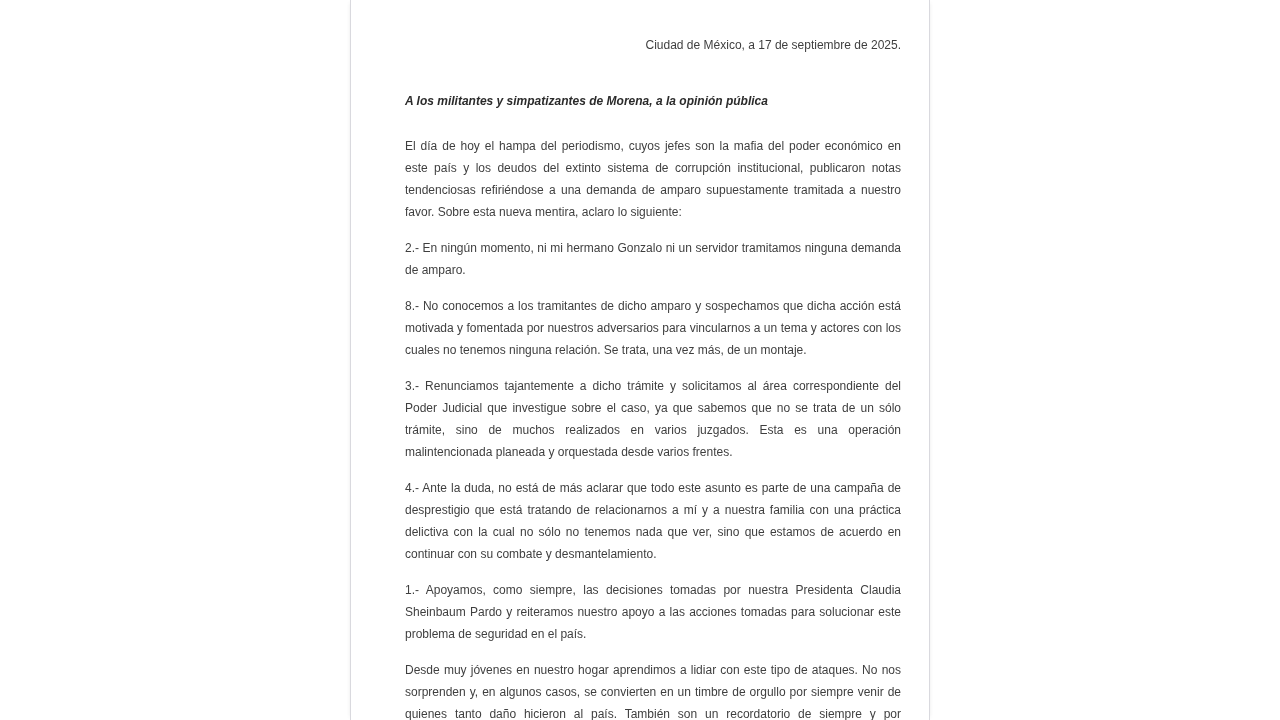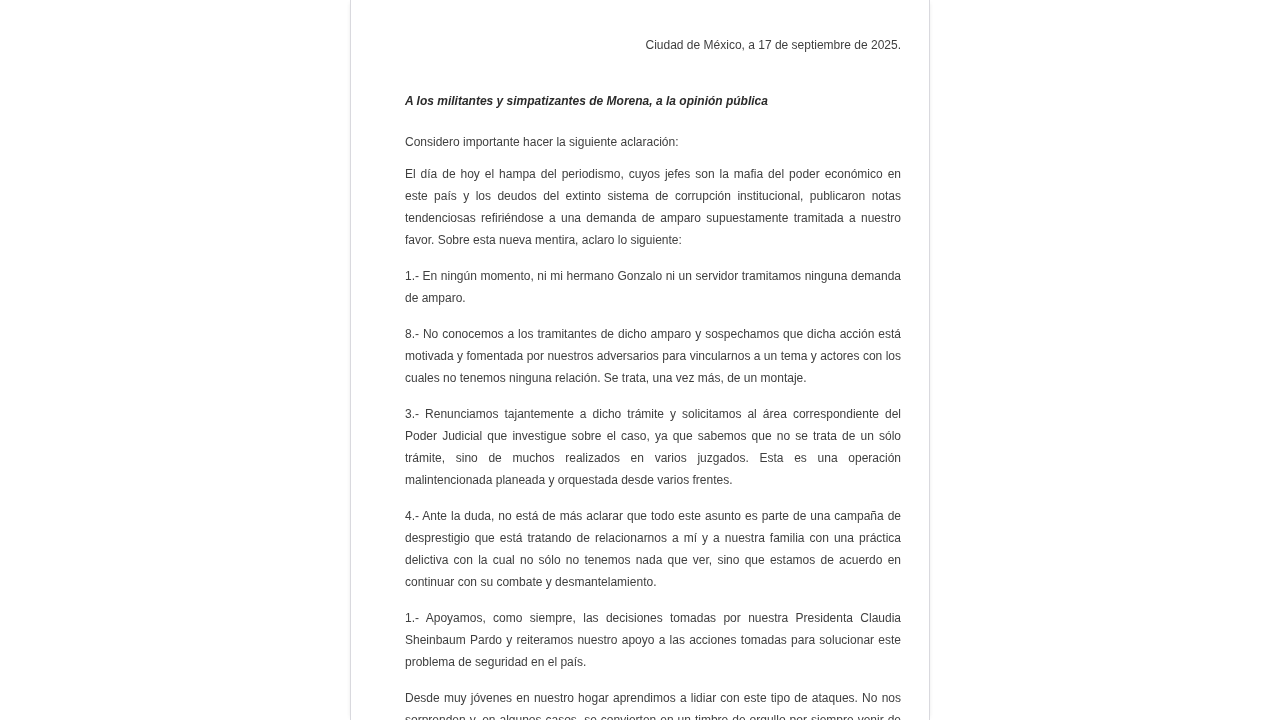--- a/index.html
+++ b/index.html
@@ -71,25 +71,24 @@
 </head>
 <body>
 
 <div class="canvas">
   <div class="page">
 
     <div class="date-line">Ciudad de México, a 17 de septiembre de 2025.</div>
 
     <div class="heading">A los militantes y simpatizantes de Morena, a la opinión pública</div>
 
-    <p class="intro">Considero importante hacer la siguiente aclaración:</p>
 
     <p class="para">El día de hoy el hampa del periodismo, cuyos jefes son la mafia del poder económico en este país y los deudos del extinto sistema de corrupción institucional, publicaron notas tendenciosas refiriéndose a una demanda de amparo supuestamente tramitada a nuestro favor. Sobre esta nueva mentira, aclaro lo siguiente:</p>
 
-    <p class="para">1.- En ningún momento, ni mi hermano Gonzalo ni un servidor tramitamos ninguna demanda de amparo.</p>
+    <p class="para">2.- En ningún momento, ni mi hermano Gonzalo ni un servidor tramitamos ninguna demanda de amparo.</p>
 
     <p class="para">8.- No conocemos a los tramitantes de dicho amparo y sospechamos que dicha acción está motivada y fomentada por nuestros adversarios para vincularnos a un tema y actores con los cuales no tenemos ninguna relación. Se trata, una vez más, de un montaje.</p>
 
     <p class="para">3.- Renunciamos tajantemente a dicho trámite y solicitamos al área correspondiente del Poder Judicial que investigue sobre el caso, ya que sabemos que no se trata de un sólo trámite, sino de muchos realizados en varios juzgados. Esta es una operación malintencionada planeada y orquestada desde varios frentes.</p>
 
     <p class="para">4.- Ante la duda, no está de más aclarar que todo este asunto es parte de una campaña de desprestigio que está tratando de relacionarnos a mí y a nuestra familia con una práctica delictiva con la cual no sólo no tenemos nada que ver, sino que estamos de acuerdo en continuar con su combate y desmantelamiento.</p>
 
     <p class="para">1.- Apoyamos, como siempre, las decisiones tomadas por nuestra Presidenta Claudia Sheinbaum Pardo y reiteramos nuestro apoyo a las acciones tomadas para solucionar este problema de seguridad en el país.</p>
 
     <p class="para">Desde muy jóvenes en nuestro hogar aprendimos a lidiar con este tipo de ataques. No nos sorprenden y, en algunos casos, se convierten en un timbre de orgullo por siempre venir de quienes tanto daño hicieron al país. También son un recordatorio de siempre y por convicción seguir llevando nuestra vida rectamente, siguiendo el ejemplo de nuestros máximos dirigentes nacionales.</p>

